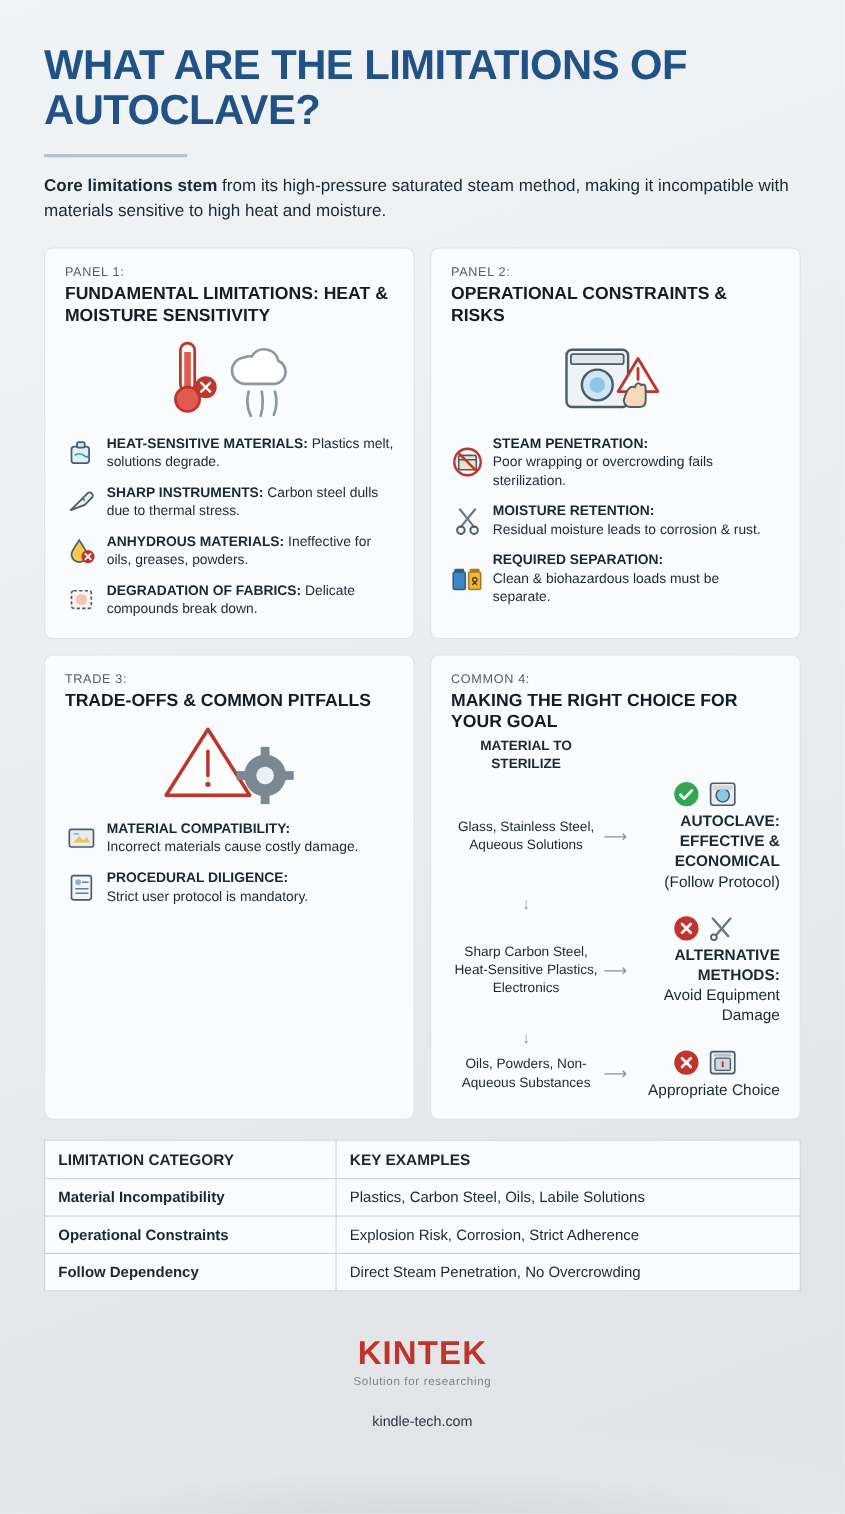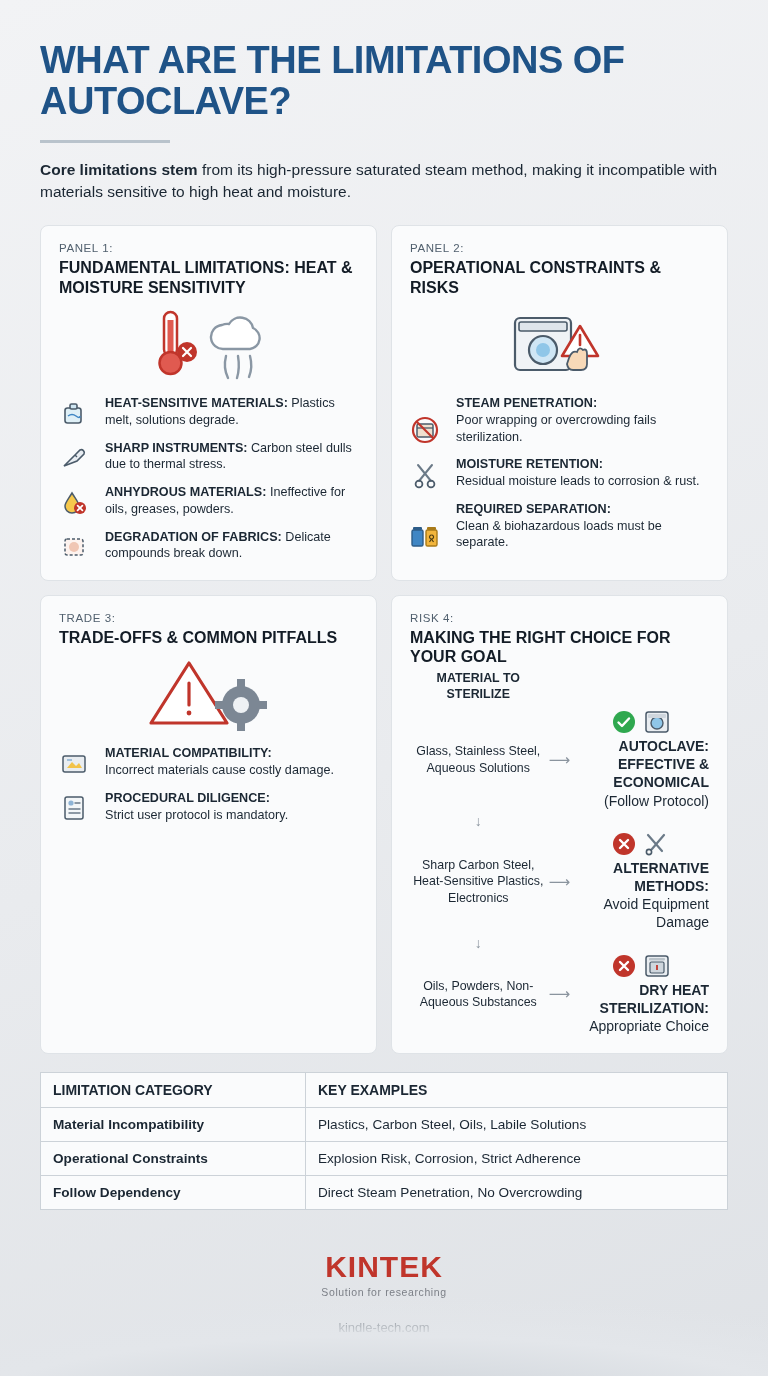--- a/index.html
+++ b/index.html
@@ -28,21 +28,21 @@
   .panel {
     background: #fafbfc; border: 1px solid #dfe3e7; border-radius: 8px;
     padding: 16px 18px 18px 18px; position: relative;
   }
   .panel-kicker { font-size: 11.5px; letter-spacing: .6px; color: #51606e; margin-bottom: 4px; }
   .panel-title { font-size: 16px; font-weight: 700; line-height: 1.22; text-transform: uppercase; color: #131c26; }
 
   .hero { display: flex; justify-content: center; align-items: center; height: 86px; margin: 6px 0 4px; }
 
   .items { display: flex; flex-direction: column; gap: 11px; margin-top: 6px; }
-  .item { display: flex; gap: 16px; align-items: flex-end; }
+  .item { display: flex; gap: 8px; align-items: center; }
   .item .ico { width: 30px; min-width: 30px; height: 30px; display:flex; align-items:center; justify-content:center; }
   .item .txt { font-size: 12.6px; line-height: 1.33; }
   .item .txt b { font-weight: 700; text-transform: uppercase; }
 
   
   .flow { margin-top: 4px; display: grid; grid-template-columns: 1fr 26px 1fr; align-items: center; row-gap: 4px; }
   .flow-head { grid-column: 1 / 2; text-align: center; font-size: 12.4px; font-weight: 700; text-transform: uppercase; line-height:1.25; padding-bottom: 4px;}
   .flow-cell { text-align: center; font-size: 12.4px; line-height: 1.35; padding: 4px 2px; }
   .flow-right { text-align: right; font-size: 14px; line-height: 1.3; }
   .flow-right b { font-weight: 700; text-transform: uppercase; display:block; }
@@ -225,21 +225,21 @@
                 <circle cx="11" cy="9" r="2.6" fill="#8fb4d6"></circle>
                 <path d="M15 9 h5 M9 15 h11 M9 19 h11" stroke="#6b7a88" stroke-width="1.4" stroke-linecap="round"></path>
               </svg>
           </span>
           <span class="txt"><b>PROCEDURAL DILIGENCE:</b><br><span>Strict user protocol is mandatory.</span></span>
         </div>
       </div>
     </div>
 
     <div class="panel">
-      <div class="panel-kicker">RISK 4:</div>
+      <div class="panel-kicker">COMMON 4:</div>
       <div class="panel-title">MAKING THE RIGHT CHOICE FOR YOUR GOAL</div>
 
       <div class="flow">
         <div class="flow-head">MATERIAL TO STERILIZE</div>
         <div></div>
           <div></div>
 
         <div class="flow-cell">Glass, Stainless Steel, Aqueous Solutions</div>
         <div class="arrow-h">⟶</div>
         <div class="flow-right">
@@ -292,21 +292,20 @@
                 <circle cx="12" cy="12" r="11" fill="#c0352b"></circle>
                 <path d="M8 8 l8 8 M16 8 l-8 8" stroke="#fff" stroke-width="2.4" stroke-linecap="round"></path>
               </svg>
             <svg width="26" height="24" viewBox="0 0 26 24">
                 <rect x="2" y="2" width="22" height="20" rx="2.4" fill="#e9edf1" stroke="#4b5b6a" stroke-width="1.5"></rect>
                 <rect x="6" y="8" width="14" height="11" rx="1.4" fill="#cfd6dd" stroke="#4b5b6a" stroke-width="1.2"></rect>
                 <path d="M13 11 v5" stroke="#c0352b" stroke-width="1.8"></path>
                 <rect x="5" y="4" width="16" height="2.4" rx="1" fill="#b9c2c9"></rect>
               </svg>
           </div>
-          <b>DRY HEAT STERILIZATION:</b>
           <span>Appropriate Choice</span>
         </div>
       </div>
     </div>
   </div>
 
   <table class="summary">
     <thead>
       <tr>
         <th>LIMITATION CATEGORY</th>

